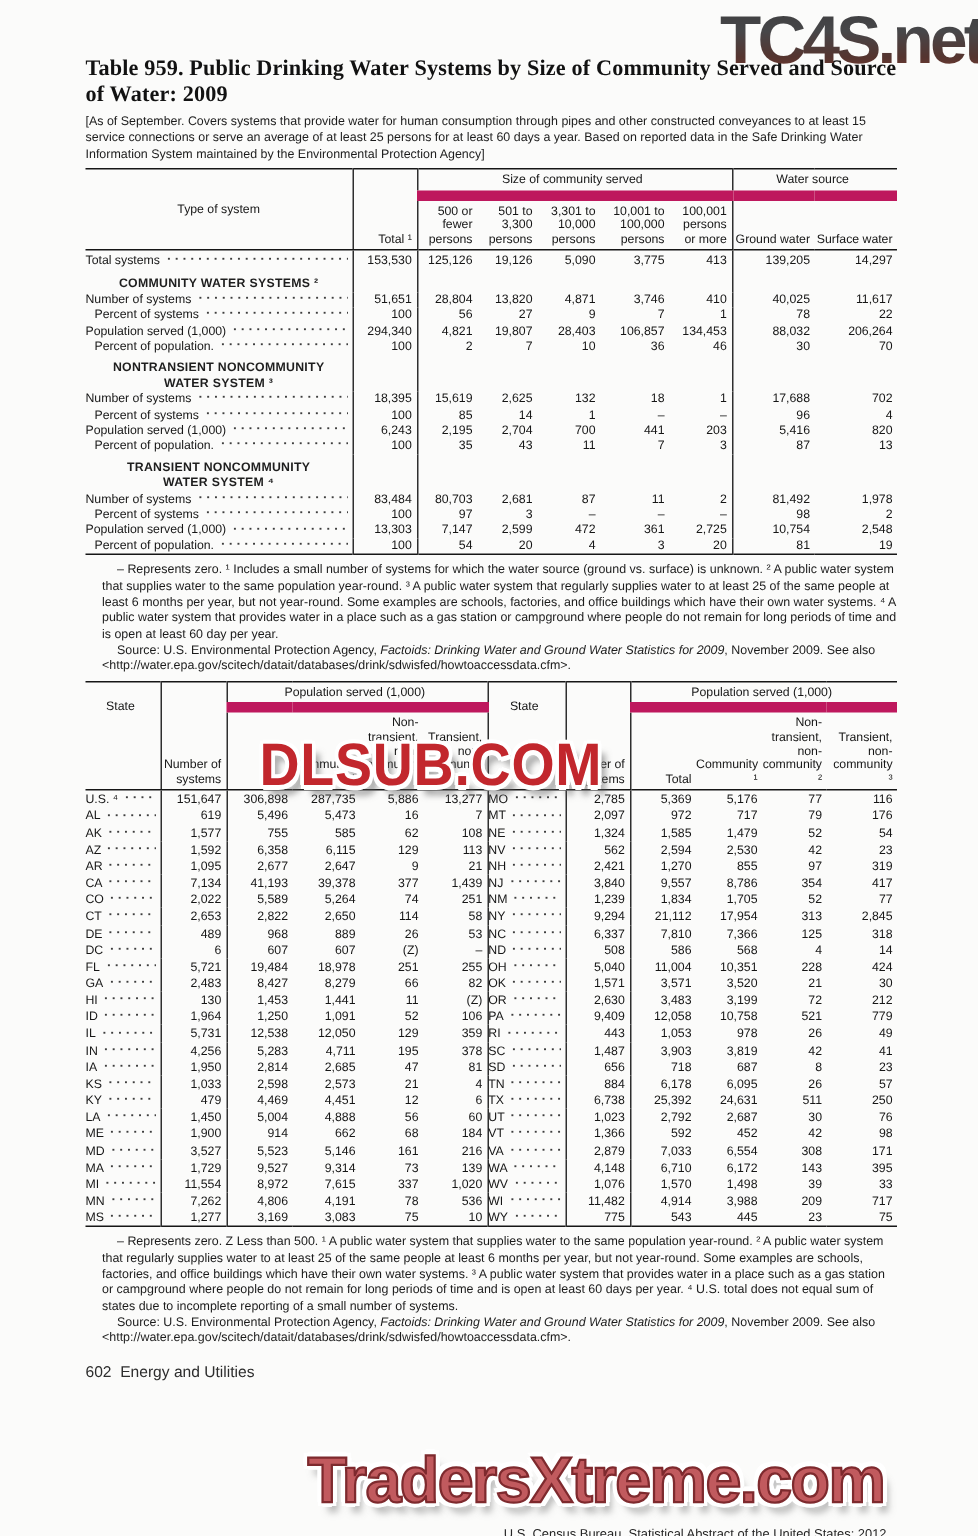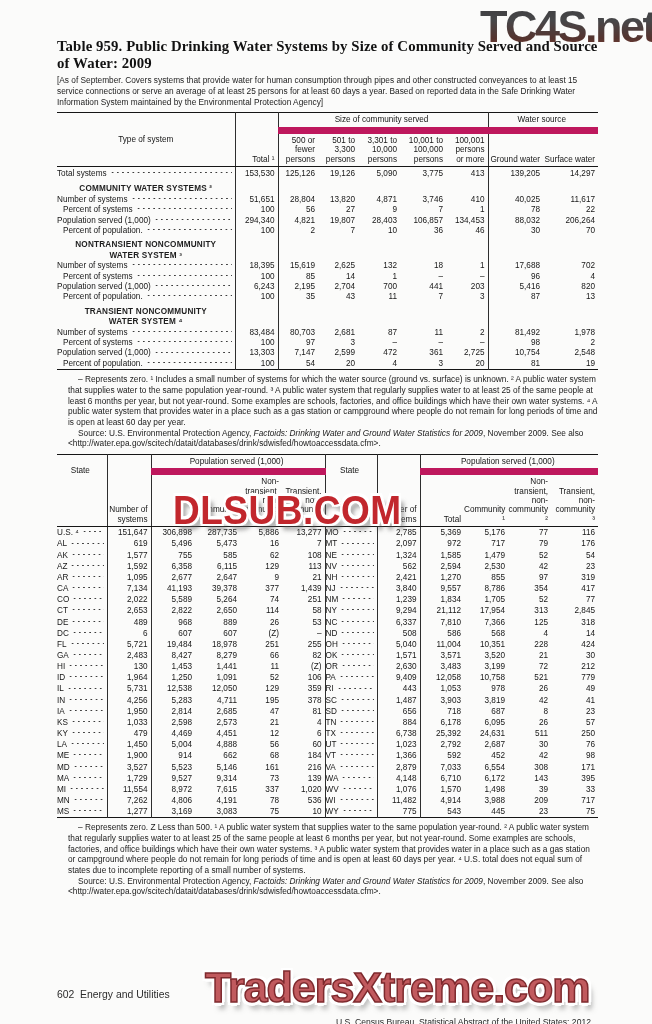--- a/index.html
+++ b/index.html
@@ -51,21 +51,21 @@
           transform:scaleY(1.08);transform-origin:top left;
           text-shadow:-2px -2px 0 #fff,2px -2px 0 #fff,-2px 2px 0 #fff,2px 2px 0 #fff,
                       0 -2.5px 0 #fff,0 2.5px 0 #fff,-2.5px 0 0 #fff,2.5px 0 0 #fff,
                       5px 6px 4px rgba(95,95,95,.55);}
   .wm-bottom{position:absolute;left:205px;top:963px;z-index:40;font-weight:bold;
           font-size:43px;letter-spacing:-1px;color:#c15a5e;white-space:nowrap;
           -webkit-text-stroke:1.5px #7e2a2e;
           text-shadow:-3px -3px 0 #fff,3px -3px 0 #fff,-3px 3px 0 #fff,3px 3px 0 #fff,
                       0 -3.5px 0 #fff,0 3.5px 0 #fff,-3.5px 0 0 #fff,3.5px 0 0 #fff,
                       4px 7px 5px rgba(105,105,105,.5);}
-  .footer-left{position:absolute;left:57px;top:989px;font-size:10.4px;color:#2d2d2d;
+  .footer-left{position:absolute;left:57px;top:910px;font-size:10.4px;color:#2d2d2d;
                white-space:pre;}
   .footer-right{position:absolute;right:61px;top:1017px;font-size:8.6px;color:#262626;}
 </style>
 </head>
 <body>
 
 <div class="wm-top">TC4S.net</div>
 
 <div class="content">
 

